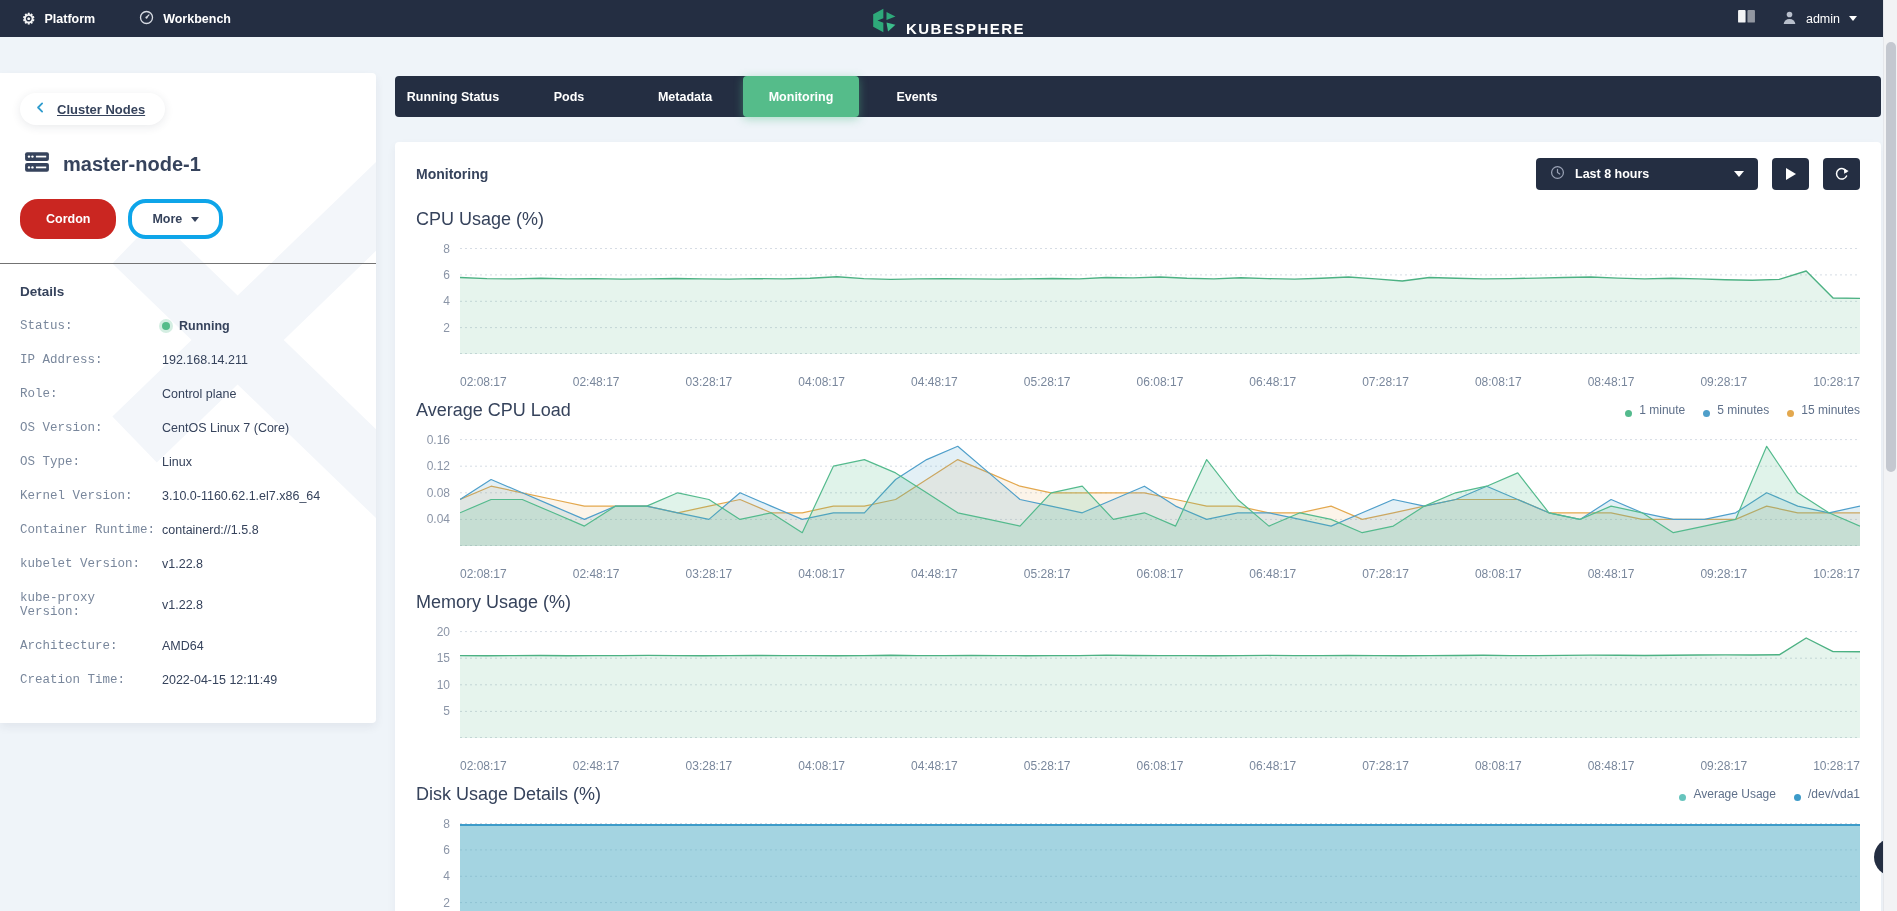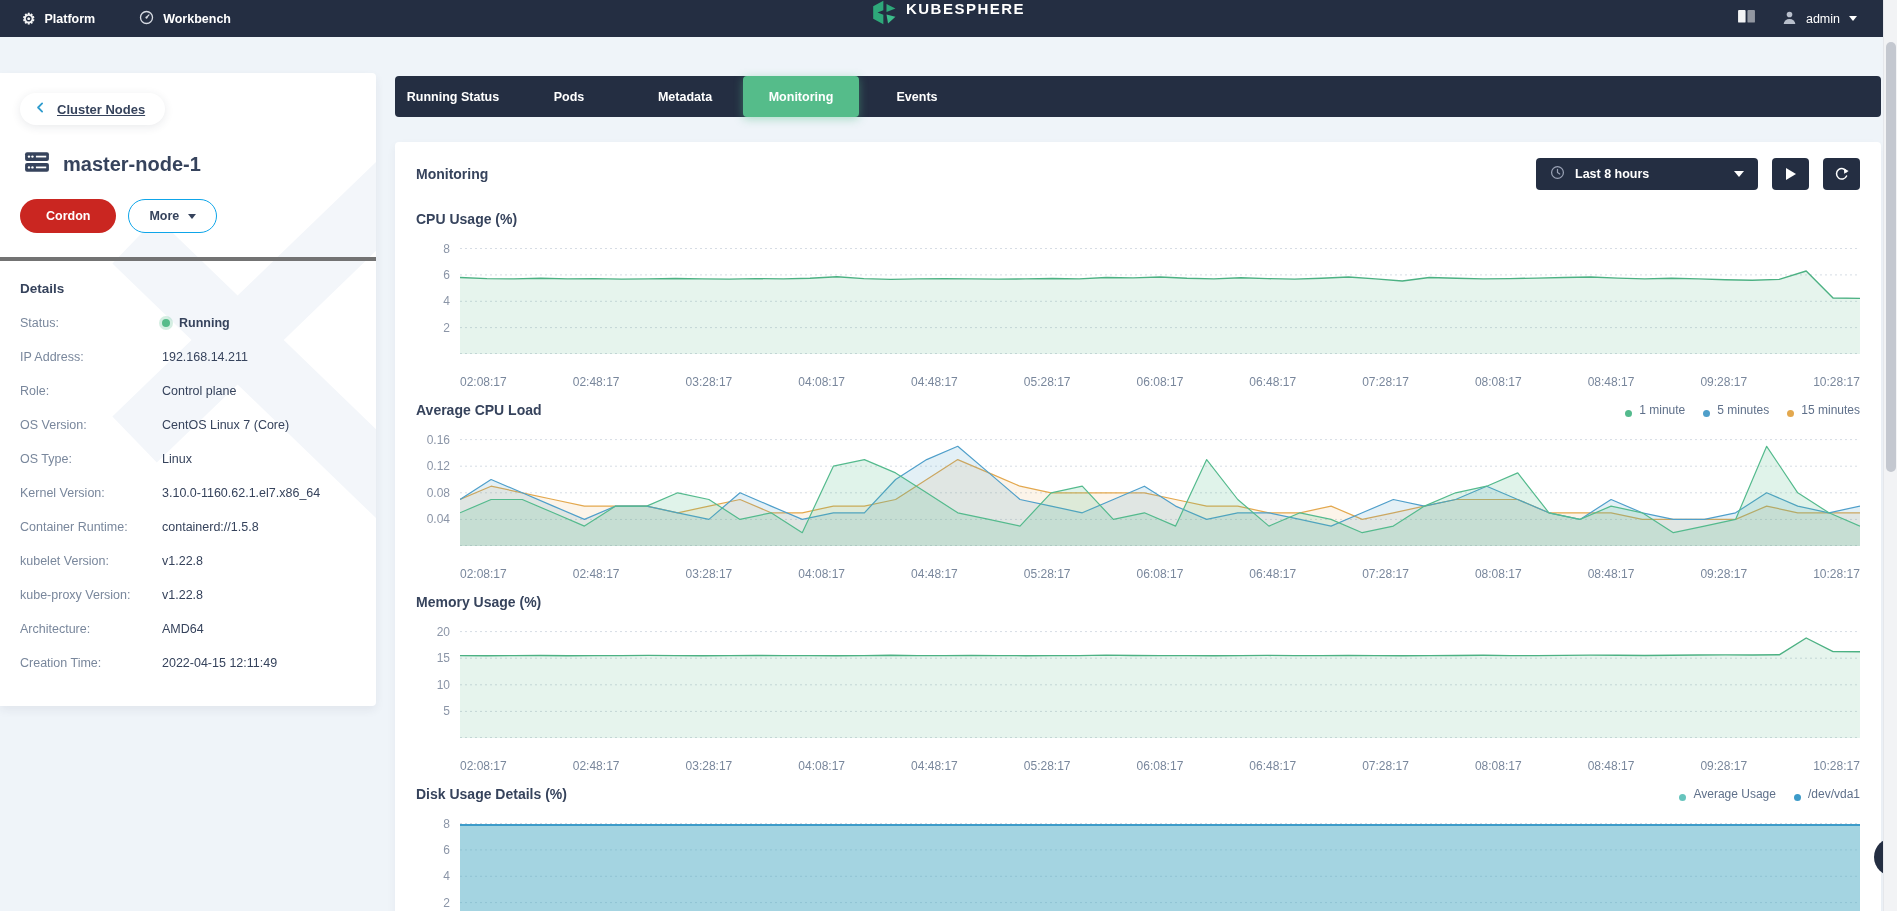--- a/index.html
+++ b/index.html
@@ -6,21 +6,21 @@
   html,body { width:1897px; height:911px; overflow:hidden; }
   body { font-family:"Liberation Sans", sans-serif; background:#eff4f9; position:relative; color:#36435c; }
 
   
   .topbar { position:absolute; top:0; left:0; width:100%; height:37px; background:#242e42;
             display:flex; align-items:center; padding:0 22px; z-index:30; }
   .h-item { display:flex; align-items:center; gap:9px; color:#fff; font-size:12.5px; font-weight:bold;
             margin-right:44px; cursor:pointer; }
   .h-item .uicon { font-size:15px; line-height:1; opacity:.95; }
   .logo { position:absolute; left:50%; top:0; height:37px; transform:translateX(-50%);
-          display:flex; align-items:flex-start; gap:9px; }
+          display:flex; align-items:flex-end; gap:9px; }
   .logo-text { color:#fff; font-size:15px; font-weight:bold; letter-spacing:1.5px; }
   .h-right { margin-left:auto; display:flex; align-items:center; gap:26px; padding-right:18px; }
   .user-menu { display:flex; align-items:center; gap:9px; color:#fff; font-size:12.5px; cursor:pointer; }
   .caret { width:0; height:0; border-left:4px solid transparent; border-right:4px solid transparent;
            border-top:5px solid #fff; display:inline-block; }
 
   
   .sidebar { position:absolute; top:73px; left:0; width:376px; background:#fff;
              border-radius:0 4px 4px 0; box-shadow:0 4px 10px rgba(36,46,66,.07);
              padding:20px 20px 26px; overflow:hidden; z-index:5; }
@@ -29,27 +29,27 @@
   .wm-b { width:560px; height:64px; transform:rotate(44deg); top:330px; right:-240px; }
   .back-pill { position:relative; display:inline-flex; align-items:center; gap:10px; background:#fff;
                border-radius:18px; padding:8px 20px 8px 14px; box-shadow:0 2px 10px rgba(36,46,66,.10);
                font-size:13px; font-weight:bold; color:#36435c; cursor:pointer;text-decoration:underline; }
   .node-row { position:relative; display:flex; align-items:center; gap:13px; margin:24px 4px 20px; }
   .node-title { font-size:20px; font-weight:bold; color:#36435c; }
   .action-row { position:relative; display:flex; gap:12px; margin-bottom:24px; }
   .btn { border:none; border-radius:18px; font-family:inherit; font-size:12.5px; font-weight:bold;
          padding:9px 26px; cursor:pointer; display:flex; align-items:center; gap:9px; }
   .btn-cordon { background:#ca2621; color:#fff; }
-  .btn-more { background:#fff; border:1px solid #0ea5e9; color:#36435c; padding:9px 20px; }
+  .btn-more { background:#fff; border:4px solid #0ea5e9; color:#36435c; padding:9px 20px; }
   .caret-dark { width:0; height:0; border-left:4px solid transparent; border-right:4px solid transparent;
                 border-top:5px solid #36435c; }
-  .details { position:relative; border-top:4px solid #737373; margin:0 -20px; padding:20px 20px 0; }
+  .details { position:relative; border-top:1px solid #737373; margin:0 -20px; padding:20px 20px 0; }
   .details h3 { font-size:13.5px; font-weight:bold; color:#36435c; margin-bottom:10px; }
   .drow { display:flex; align-items:center; padding:10px 0; font-size:12.5px; }
-  .dlabel { width:142px; color:#79879c; flex:none; }
+  .dlabel { width:142px; color:#79879c; flex:none;font-family:Liberation Mono, monospace; }
   .dvalue { color:#36435c; display:flex; align-items:center; gap:9px; }
   .dvalue.strong { font-weight:bold; }
   .sdot { width:8px; height:8px; border-radius:50%; background:#55bc8a;
           box-shadow:0 0 0 3px rgba(85,188,138,.25); flex:none; }
 
   
   .main { position:absolute; left:395px; top:76px; width:1486px; }
   .tabbar { height:41px; background:#242e42; border-radius:4px; display:flex; align-items:stretch; }
   .tab { width:116px; display:flex; align-items:center; justify-content:center; color:#fff;
          font-size:12.5px; font-weight:bold; cursor:pointer; border-radius:4px; }
@@ -63,21 +63,21 @@
   .time-select { background:#242e42; color:#fff; border-radius:4px; height:32px; width:222px;
                  display:flex; align-items:center; gap:10px; padding:0 14px; font-size:12.5px;
                  font-weight:bold; cursor:pointer;justify-content:center; }
   .time-select .caret { margin-left:auto; border-top-width:6px; border-left-width:5px; border-right-width:5px; }
   .icon-btn { background:#242e42; border:none; width:37px; height:32px; border-radius:4px;
               display:flex; align-items:center; justify-content:center; cursor:pointer; }
 
   
   .chart-block { margin-bottom:24px; }
   .chart-head { display:flex; align-items:center; justify-content:space-between; height:22px; margin-bottom:8px; }
-  .chart-title { font-size:14px; font-weight:bold; color:#36435c; }
+  .chart-title { font-size:18px; font-weight:normal; color:#36435c; }
   .legend { display:flex; align-items:center; gap:18px; font-size:12px; color:#5f708a; }
   .legend-item { display:flex; align-items:flex-end; gap:7px; }
   .ldot { width:7px; height:7px; border-radius:50%; }
   .chart-body { display:flex; }
   .yaxis { width:44px; position:relative; flex:none; }
   .ytick { position:absolute; right:10px; font-size:12px; color:#8b95a7; }
   .plot { flex:1; position:relative; }
   .plot svg { display:block; width:100%; }
   .xlabels { display:flex; justify-content:space-between; margin-left:44px; padding-top:21px;
              font-size:12px; color:#79879c; height:18px; }

